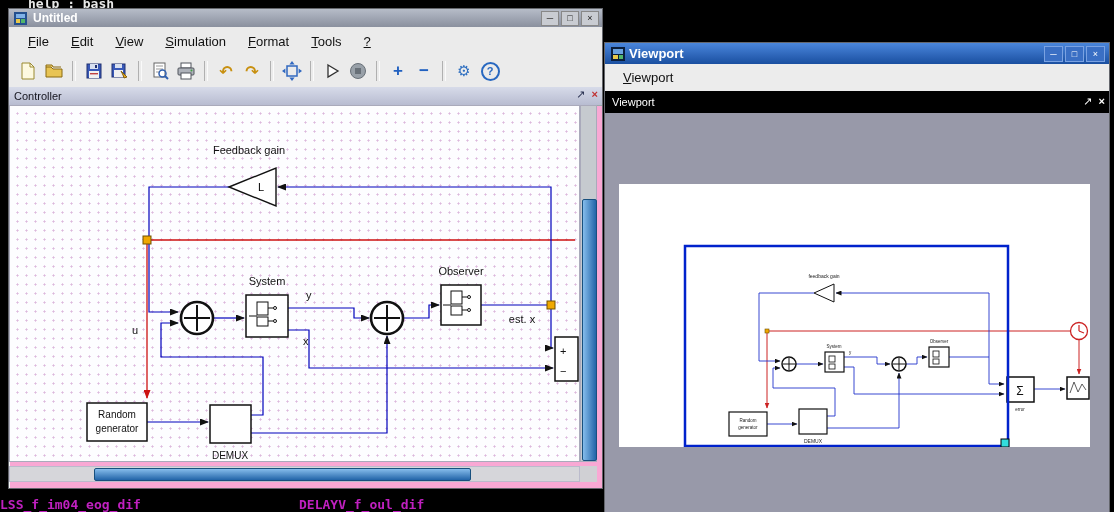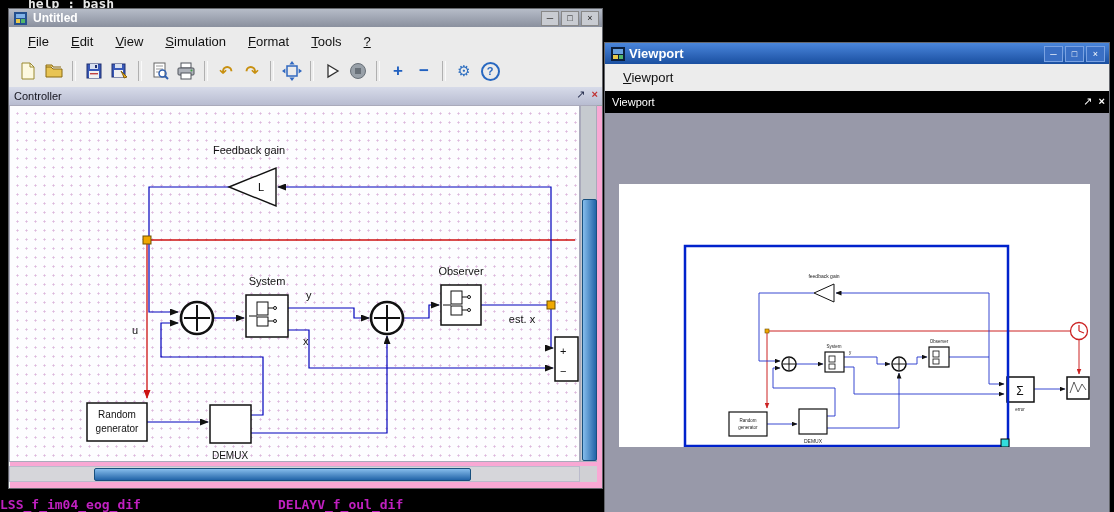--- a/index.html
+++ b/index.html
@@ -65,21 +65,21 @@
   #vp-body{left:0;top:70px;right:0;bottom:0;background:#9899a9;}
   #vp-canvas{left:14px;top:141px;width:471px;height:263px;background:#fff;}
   svg text{font-family:"Liberation Sans",sans-serif;}
 </style>
 </head>
 <body>
 
 <div id="term-top" class="abs term-text">help : bash</div>
 <div id="term-bottom" class="abs">
   <span class="abs term-text" style="left:0;top:0">LSS_f_im04_eog_dif</span>
-  <span class="abs term-text" style="left:278px;top:0">DELAYV_f_oul_dif</span>
+  <span class="abs term-text" style="left:299px;top:0">DELAYV_f_oul_dif</span>
 </div>
 
 <div id="win-editor" class="abs window">
 
   <div id="ed-titlebar" class="abs">
     <svg class="abs" style="left:5px;top:3px" width="13" height="13" viewBox="0 0 13 13">
       <rect x="0" y="0" width="13" height="13" fill="#24508e"></rect>
       <rect x="2" y="2" width="9" height="4" fill="#7fb2e8"></rect>
       <rect x="2" y="7" width="4" height="4" fill="#e8c84a"></rect>
       <rect x="7" y="7" width="4" height="4" fill="#51b66a"></rect>

